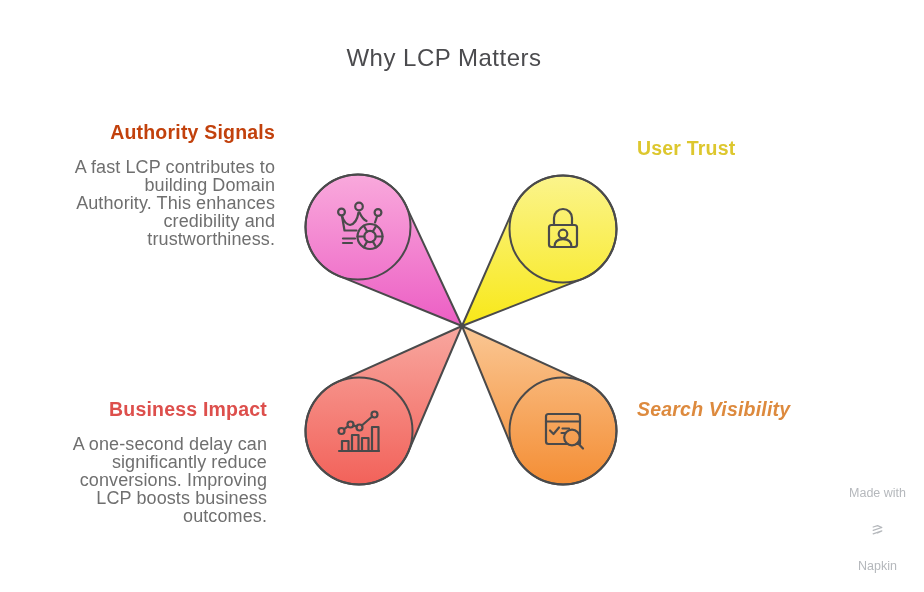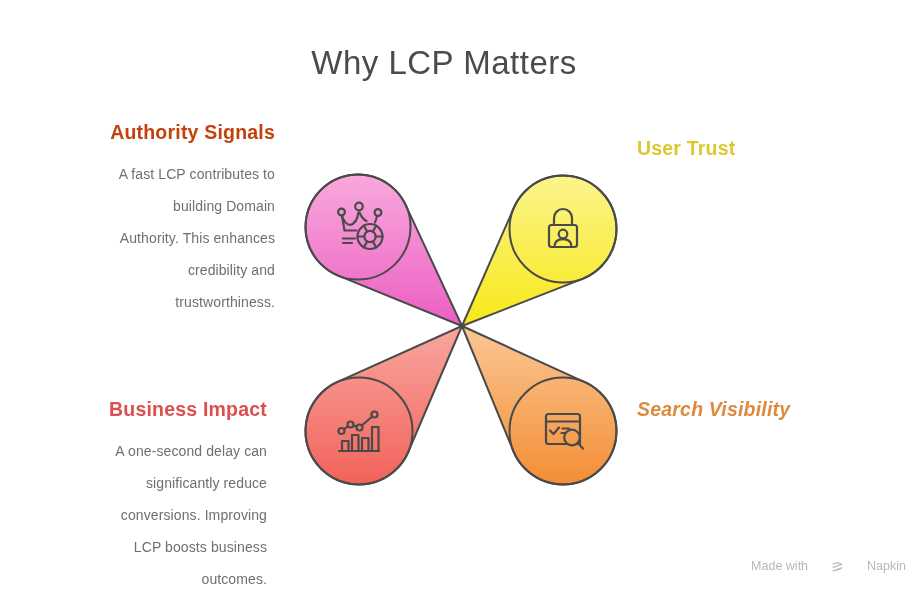--- a/index.html
+++ b/index.html
@@ -7,41 +7,41 @@
   body {
     position: relative;
     background: #ffffff;
     font-family: "Liberation Sans", sans-serif;
     overflow: hidden;
   }
   .title {
     position: absolute;
     top: 44px; left: 0; width: 888px;
     text-align: center;
-    font-size: 33px;
+    font-size: 24px;
     font-weight: 500;
     letter-spacing: 0.5px;
     color: #4b4b4e;
   }
   .section {
     position: absolute;
     width: 215px;
   }
   .section.align-right { text-align: right; }
   .section.align-left  { text-align: left; }
   .section h2 {
     font-size: 19.5px;
     font-weight: 600;
     letter-spacing: 0.2px;
     line-height: 1.2;
     margin-bottom: 14px;
   }
   .section p {
-    font-size: 14px;
-    line-height: 32px;
+    font-size: 18px;
+    line-height: 18px;
     color: #6f6f6f;
     letter-spacing: 0.1px;
     white-space: pre-line;
   }
   #sec-authority { top: 121px; right: 649px; }
   #sec-trust     { top: 121px; left: 637px; width: 205px; margin-top: 16px; }
   #sec-business  { top: 398px; right: 657px; }
   #sec-search    { top: 398px; left: 637px; width: 205px; }
   #diagram-svg {
     position: absolute;
@@ -49,20 +49,21 @@
   }
   .watermark {
     position: absolute;
     right: 18px; bottom: 19px;
     display: flex;
     align-items: center;
     gap: 23px;
     font-size: 12.5px;
     color: #b5b8bc;
     text-decoration: none;
+    flex-direction: column;
   }
 </style>
 </head>
 <body>
 
 <h1 class="title">Why LCP Matters</h1>
 
 <svg id="diagram-svg" width="924" height="592" viewBox="0 0 924 592">
   <defs>
     <g id="icon-crown-gear" fill="none" stroke="#4a4a4b" stroke-width="2.2" stroke-linecap="round" stroke-linejoin="round">

